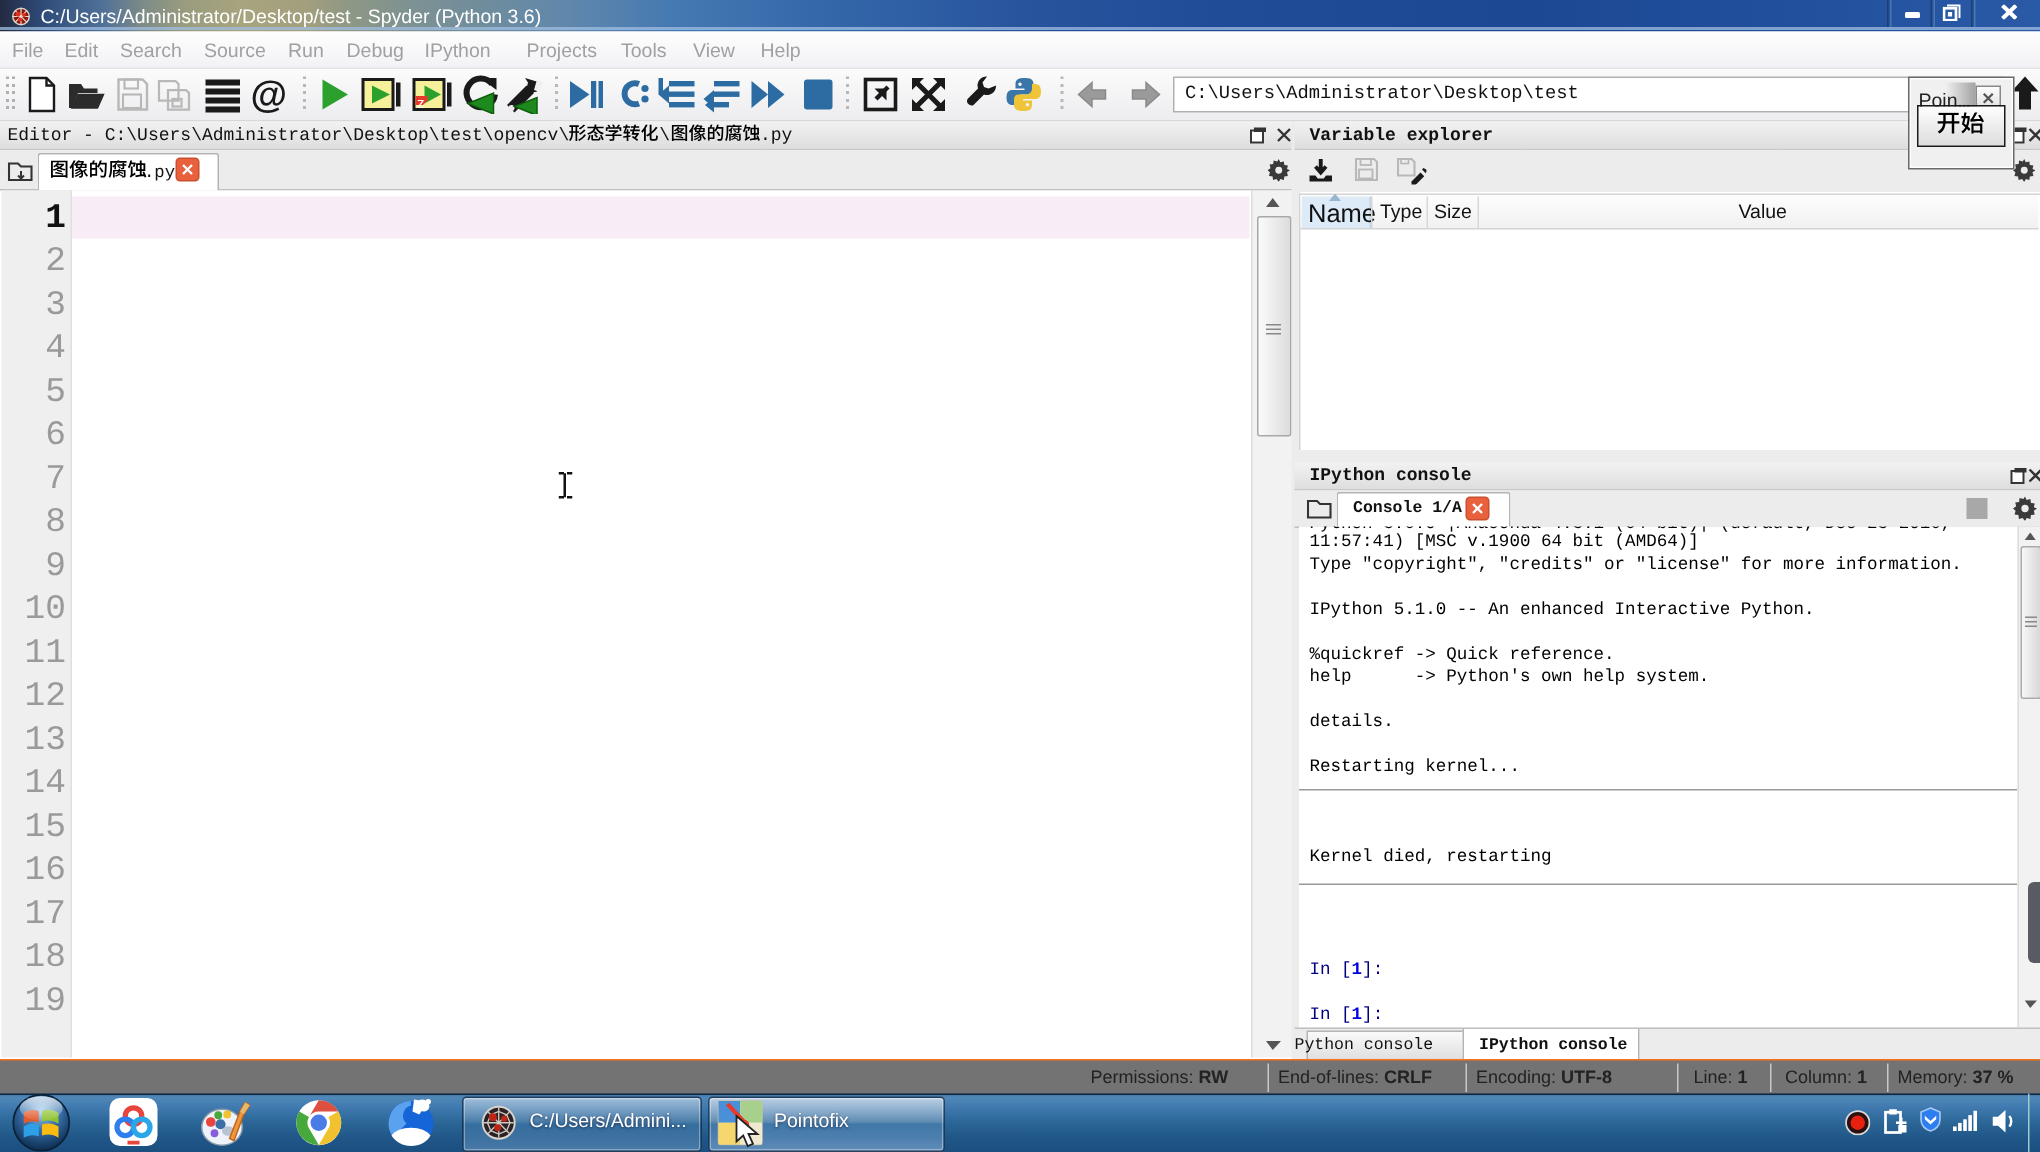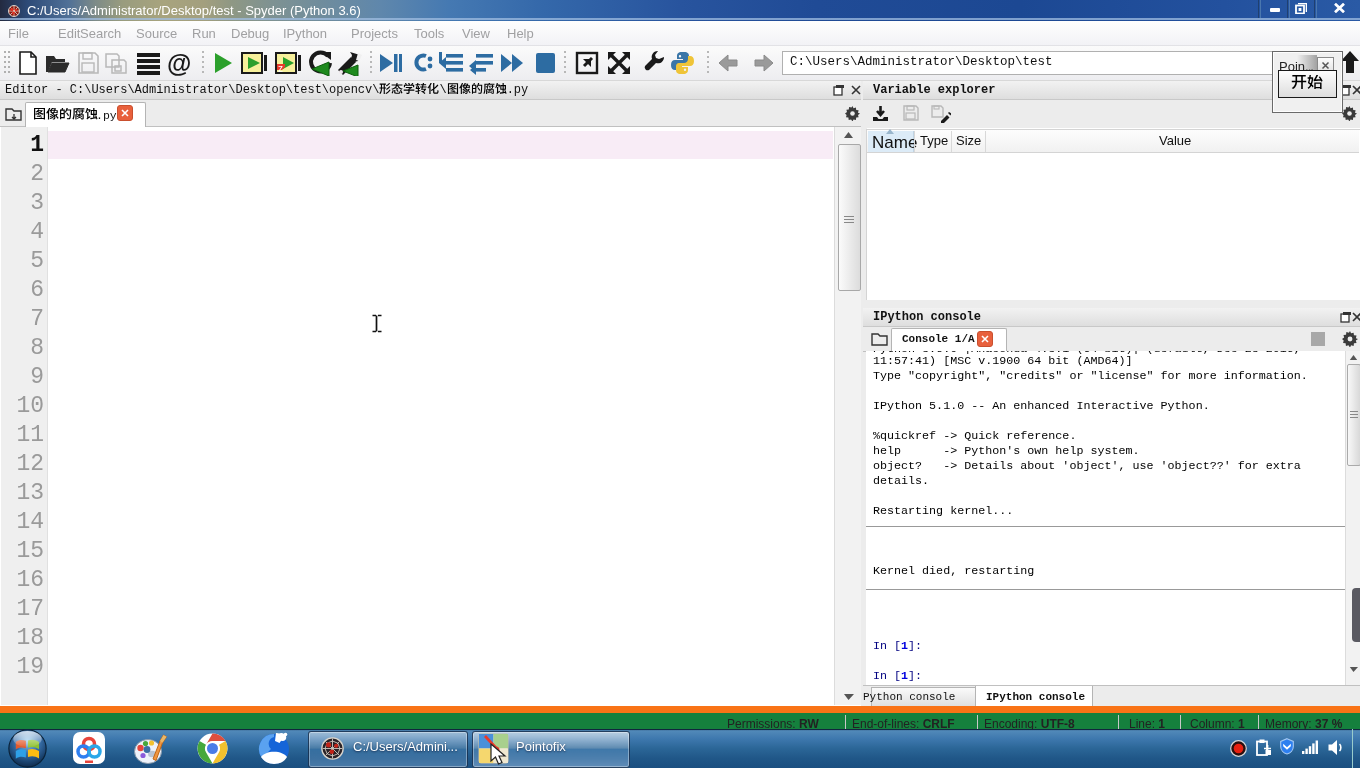--- a/index.html
+++ b/index.html
@@ -28,21 +28,21 @@
 #vetools{left:863px;top:100px;width:497px;height:28px;background:#ececec}
 #vetable{left:866px;top:129px;width:494px;height:170px;background:#fff;border:1px solid #d4d4d4}
 #splith{left:863px;top:300px;width:497px;height:8px;background:#ececec}
 #iphead{left:863px;top:308px;width:497px;height:18px;background:linear-gradient(#f2f2f2,#dedede);border-bottom:1px solid #c8c8c8}
 #iptabbar{left:863px;top:327px;width:497px;height:24px;background:#ececec;border-bottom:1px solid #c0c0c0}
 #ipbody{left:866px;top:351px;width:479px;height:334px;background:#fff;overflow:hidden}
 #ipscroll{left:1345px;top:351px;width:15px;height:334px;background:#f2f2f2;border-left:1px solid #dcdcdc}
 .cline{position:absolute;left:7px;white-space:pre;font-family:"Liberation Mono",monospace;font-size:11.7px;color:#000}
 #ipbottabs{left:863px;top:685px;width:497px;height:21px;background:#ececec;border-top:1px solid #c0c0c0}
 
-#statusbar{left:0;top:706px;width:1360px;height:23px;background:#15803d;border-top:7px solid #f97316;font-size:12px;color:#222}
+#statusbar{left:0;top:706px;width:1360px;height:23px;background:#737373;border-top:1px solid #f97316;font-size:12px;color:#222}
 .stat{position:absolute;top:4px}
 .statb{font-weight:bold}
 
 #taskbar{left:0;top:729px;width:1360px;height:39px;background:linear-gradient(#3d6a96 0%,#5088b8 6%,#3e78ae 25%,#2b6697 50%,#205788 75%,#1b4f80 100%)}
 #taskbar:before{content:"";position:absolute;left:0;top:0;width:1360px;height:1px;background:#10263d}
 .tbtn{position:absolute;top:2px;height:35px;border-radius:3px;border:1px solid rgba(20,45,75,.85);background:linear-gradient(rgba(255,255,255,.45),rgba(255,255,255,.15) 45%,rgba(110,160,210,.18) 50%,rgba(160,200,240,.35));box-shadow:inset 0 0 0 1px rgba(255,255,255,.35)}
 .tbtxt{position:absolute;top:10px;color:#fff;font-size:13px;text-shadow:0 1px 2px rgba(0,0,30,.6)}
 
 #poin{left:1272px;top:51px;width:69px;height:60px;background:#f0f0f0;border:1px solid #6a6a6a;box-shadow:0 0 0 1px #fdfdfd inset;position:absolute}
 svg{display:block}
@@ -88,21 +88,21 @@
     <path d="M3 .5h8.5V9" fill="none" stroke="#fff" stroke-width="1.6"></path>
     <rect x="1" y="2.5" width="8" height="8" fill="#2a5aa5" stroke="#fff" stroke-width="1.8"></rect>
     <rect x="3.6" y="5" width="2.8" height="3" fill="#fff"></rect>
   </svg>
 <svg class="abs" style="left:1334px;top:3px" width="11" height="10" viewBox="0 0 11 10">
     <path d="M1 .7l9 8.6M10 .7l-9 8.6" fill="none" stroke="#fff" stroke-width="2.7"></path>
   </svg>
 <div class="abs" style="left:0px;top:18px;width:1360px;height:1.5px;background:rgba(160,190,225,.75)"></div>
 <div id="menubar" class="abs">
 <span class="menuitem" style="left:8px">File</span>
-<span class="menuitem" style="left:58px">Edit</span>
+<span class="menuitem" style="left:43px">Edit</span>
 <span class="menuitem" style="left:80px">Search</span>
 <span class="menuitem" style="left:136px">Source</span>
 <span class="menuitem" style="left:192px">Run</span>
 <span class="menuitem" style="left:231px">Debug</span>
 <span class="menuitem" style="left:283px">IPython</span>
 <span class="menuitem" style="left:351px">Projects</span>
 <span class="menuitem" style="left:414px">Tools</span>
 <span class="menuitem" style="left:462px">View</span>
 <span class="menuitem" style="left:507px">Help</span>
 </div>
@@ -429,21 +429,20 @@
       <circle cx="7.5" cy="7.5" r="2.3" fill="#ececec"></circle>
     </svg>
 </div>
 <div id="ipbody" class="abs">
 <div class="cline" style="top:-9px">Python 3.6.0 |Anaconda 4.3.1 (64-bit)| (default, Dec 23 2016,</div>
 <div class="cline" style="top:3px">11:57:41) [MSC v.1900 64 bit (AMD64)]</div>
 <div class="cline" style="top:18px">Type "copyright", "credits" or "license" for more information.</div>
 <div class="cline" style="top:48px">IPython 5.1.0 -- An enhanced Interactive Python.</div>
 <div class="cline" style="top:78px">%quickref -&gt; Quick reference.</div>
 <div class="cline" style="top:93px">help      -&gt; Python's own help system.</div>
-<div class="cline" style="top:108px">object?   -&gt; Details about 'object', use 'object??' for extra</div>
 <div class="cline" style="top:123px">details.</div>
 <div class="cline" style="top:153px">Restarting kernel...</div>
 <div class="abs" style="left:0;top:175px;width:479px;height:1px;background:#999"></div>
 <div class="cline" style="top:213px">Kernel died, restarting</div>
 <div class="abs" style="left:0;top:238px;width:479px;height:1px;background:#999"></div>
 <div class="cline" style="top:288px"><span style="color:#000080">In [</span><span style="color:#0000e0;font-weight:bold">1</span><span style="color:#000080">]:</span></div>
 <div class="cline" style="top:318px"><span style="color:#000080">In [</span><span style="color:#0000e0;font-weight:bold">1</span><span style="color:#000080">]:</span></div>
 </div>
 <div id="ipscroll" class="abs">
 <svg class="abs" style="left:3px;top:3px" width="9" height="7" viewBox="0 0 11 8">

